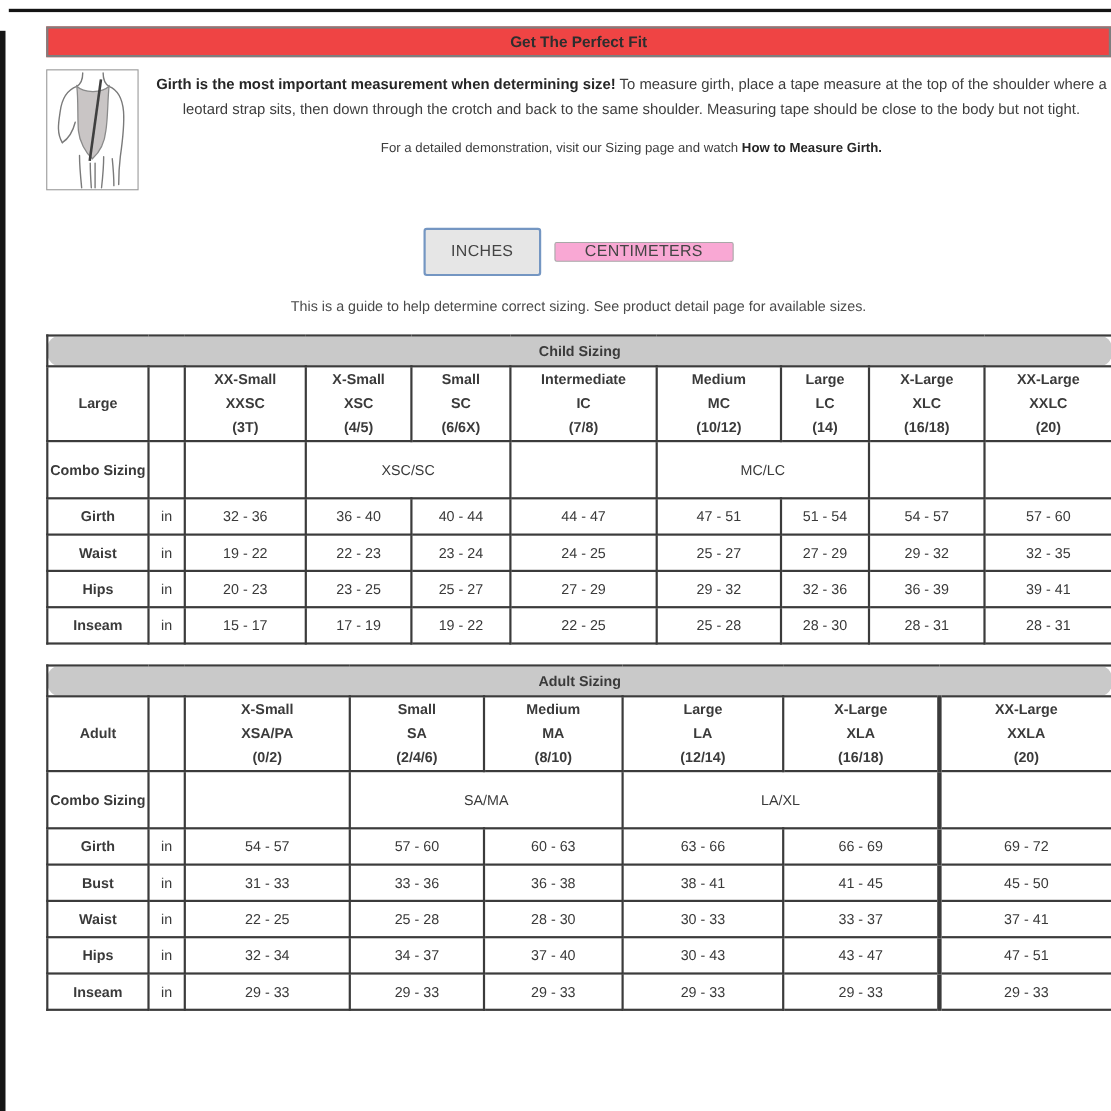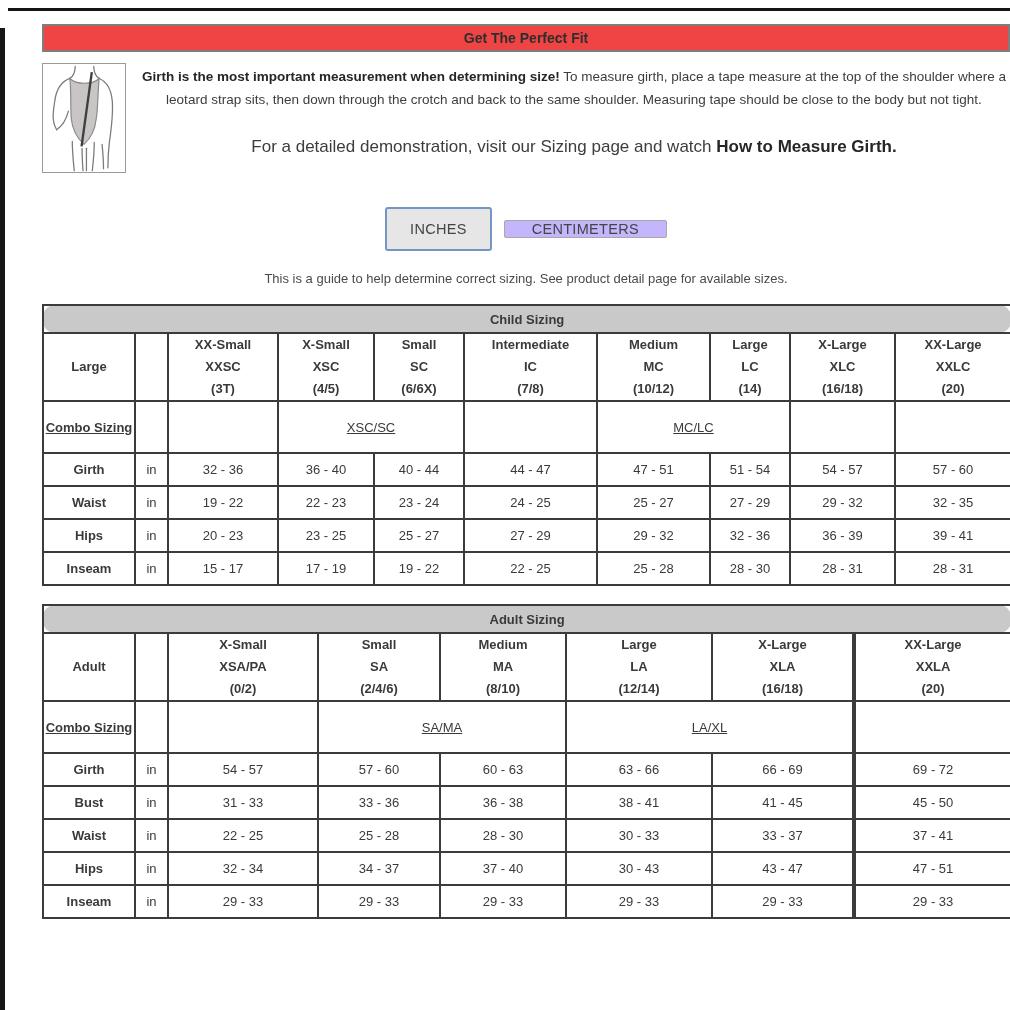--- a/index.html
+++ b/index.html
@@ -12,37 +12,37 @@
 
   .content { position:absolute; left:42px; top:24px; width:968px; }
 
   .title-bar { height:28px; line-height:24px; border:2px solid #7e7e7e; background:#ef4444;
                text-align:center; font-weight:bold; font-size:14px; color:#2e2e2e; }
 
   .intro-row { margin-top:11px; display:flex; gap:12px; }
   .figure-box { flex:none; width:84px; height:110px; border:1px solid #9a9a9a; background:#fff; }
   .intro-text { flex:1; text-align:center; font-size:13.5px; line-height:23px; color:#3d3d3d; padding-top:2px; }
   .intro-text b { color:#262626; }
-  .demo-line { margin-top:24px; font-size:17px; color:#3d3d3d; }
+  .demo-line { margin-top:12px; font-size:12px; color:#3d3d3d; }
 
   .button-row { margin-top:34px; text-align:center; }
   .btn { font-family:"Liberation Sans", sans-serif; font-size:14.5px; color:#444;
          cursor:pointer; letter-spacing:.3px; vertical-align:middle; }
   .btn.inches { background:#e6e6e6; border:2px solid #7496c2; border-radius:3px;
                 padding:12px 23px; margin-right:12px; }
-  .btn.cm     { background:#c4b5fd; border:1px solid #a8a8a8; border-radius:2px; padding:0 27px; }
+  .btn.cm     { background:#f9a8d4; border:1px solid #a8a8a8; border-radius:2px; padding:0 27px; }
 
   .guide-note { margin-top:20px; text-align:center; font-size:13px; color:#4a4a4a; }
 
   table.sizing { border-collapse:collapse; table-layout:fixed; width:968px; margin-top:18px; }
   table.sizing td { border:2px solid #3b3b3b; text-align:center; vertical-align:middle;
                     font-size:13px; color:#3a3a3a; padding:0; overflow:hidden; }
   td.ttl   { height:28px; background:#c9c9c9; font-weight:bold; font-size:14px; color:#2e2e2e;border-radius:12px; }
   tr.hdr td   { height:68px; font-weight:bold; line-height:22px;margin-top:32px; }
-  tr.combo td { height:52px;text-decoration:underline; }
+  tr.combo td { height:52px; }
   tr.data td  { height:33px; }
   td.lbl  { font-weight:bold; }
   td.unit { color:#555; }
   .hl { display:block; }
   .adult td.xxl { border-left-width:4px; }
 </style>
 </head>
 <body>
 
 <div class="page">

